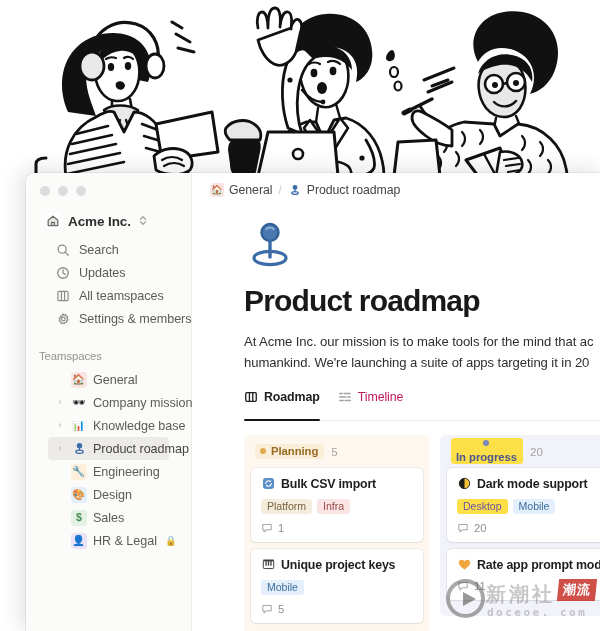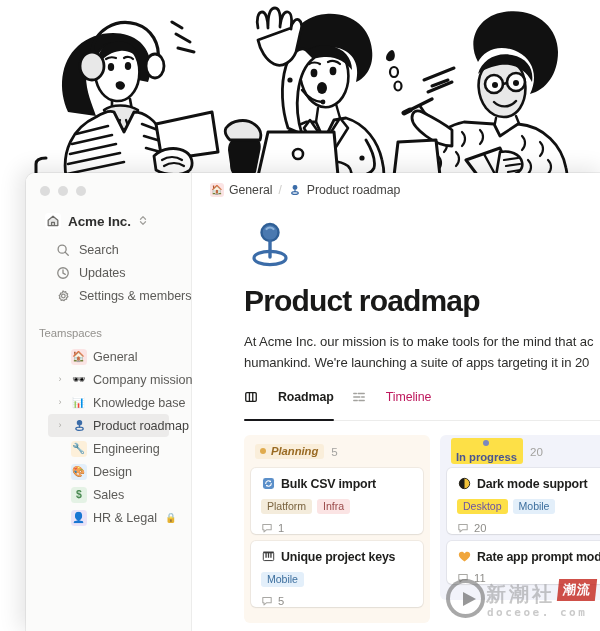--- a/index.html
+++ b/index.html
@@ -233,21 +233,21 @@
     align-items: flex-end;
     gap: 18px;
     border-bottom: 1px solid #ececeb;
     height: 30px;
     margin-bottom: 14px;
     margin-right: 0;
   }
   .tab {
     display: flex;
     align-items: center;
-    gap: 20px;
+    gap: 6px;
     height: 30px;
     padding-bottom: 16px;
     position: relative;
     cursor: default;
   }
   .tab .tlabel {
     font-size: 12.4px;
     color: #be185d;
     letter-spacing: -0.1px;
     white-space: nowrap;
@@ -290,35 +290,35 @@
   .col-pill {
     display: inline-flex;
     align-items: center;
     gap: 5px;
     border-radius: 3px;
     padding: 1.5px 6px 1.5px 5px;
     font-size: 11.3px;
     font-weight: 600;
     letter-spacing: -0.05px;
   }
-  .col-pill.planning { background: #faeeda; color: #9a6b24; font-style: italic; }
+  .col-pill.planning { background: #faeeda; color: #9a6b24; }
   .col-pill.inprogress { background: #fde047; color: #4a5591; flex-direction: column; }
   .col-dot { width: 6px; height: 6px; border-radius: 50%; }
   .col-dot.planning { background: #e0ab4e; }
   .col-dot.inprogress { background: #7b88bf; }
   .col-count {
     font-size: 11.6px;
     color: #a4a3a0;
     font-weight: 500;
   }
 
   .card {
     background: #ffffff;
     border-radius: 5px;
-    padding: 9px 10px 0 10px;
+    padding: 9px 10px 8px 10px;
     margin-bottom: 7px;
     box-shadow: 0 0 0 1px rgba(15,15,15,0.055), 0 1px 2px rgba(15,15,15,0.06);
   }
   .card-title {
     display: flex;
     align-items: center;
     gap: 6px;
     margin-bottom: 8px;
   }
   .card-title .ct {
@@ -617,20 +617,30 @@
         <div class="nav-item">
           <span class="nav-icon">
             <svg width="14" height="14" viewBox="0 0 16 16" fill="none" stroke="#8d8c88" stroke-width="1.5" stroke-linecap="round">
               <circle cx="8" cy="8" r="6"></circle>
                 <path d="M8 4.6 V8.2 L10.6 9.6"></path>
             </svg>
           </span>
           <span class="label">Updates</span>
         </div>
 
+        <div class="nav-item">
+          <span class="nav-icon">
+            <svg width="14" height="14" viewBox="0 0 16 16" fill="none" stroke="#8d8c88" stroke-width="1.4">
+              <rect x="2.2" y="2.6" width="11.6" height="10.8" rx="1.4"></rect>
+              <path d="M6.2 2.6 V13.4"></path>
+                <path d="M9.8 2.6 V13.4"></path>
+            </svg>
+          </span>
+          <span class="label">All teamspaces</span>
+        </div>
 
         <div class="nav-item">
           <span class="nav-icon">
             <svg width="14" height="14" viewBox="0 0 16 16" fill="none" stroke="#8d8c88" stroke-width="1.4" stroke-linejoin="round">
               <path d="M8 2.2 L9.3 3.5 L11.1 3.1 L11.6 4.9 L13.3 5.6 L12.6 7.3 L13.6 8.8 L12.1 9.9 L12.1 11.7 L10.3 11.8 L9.2 13.3 L7.7 12.5 L6 13.1 L5.5 11.4 L3.9 10.6 L4.5 8.9 L3.6 7.4 L5.1 6.4 L5.2 4.6 L7 4.5 Z"></path>
               <circle cx="8.4" cy="8" r="2.1"></circle>
             </svg>
           </span>
           <span class="label">Settings &amp; members</span>
         </div>

